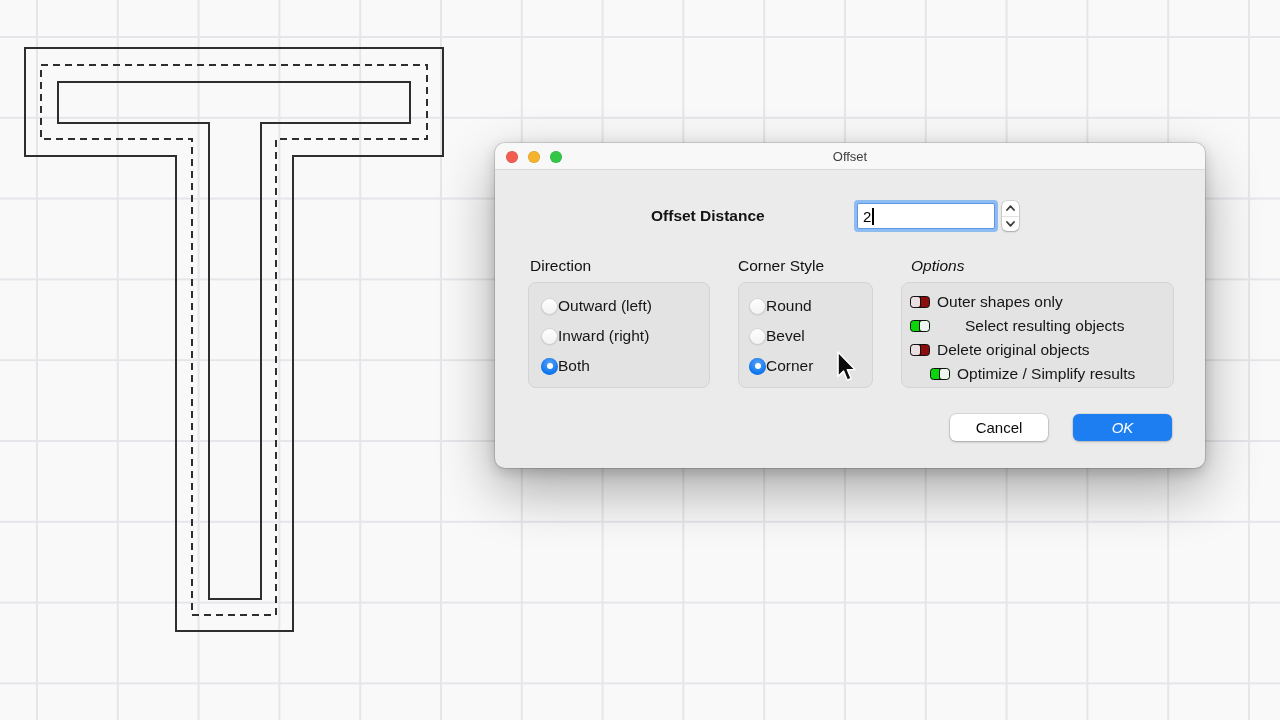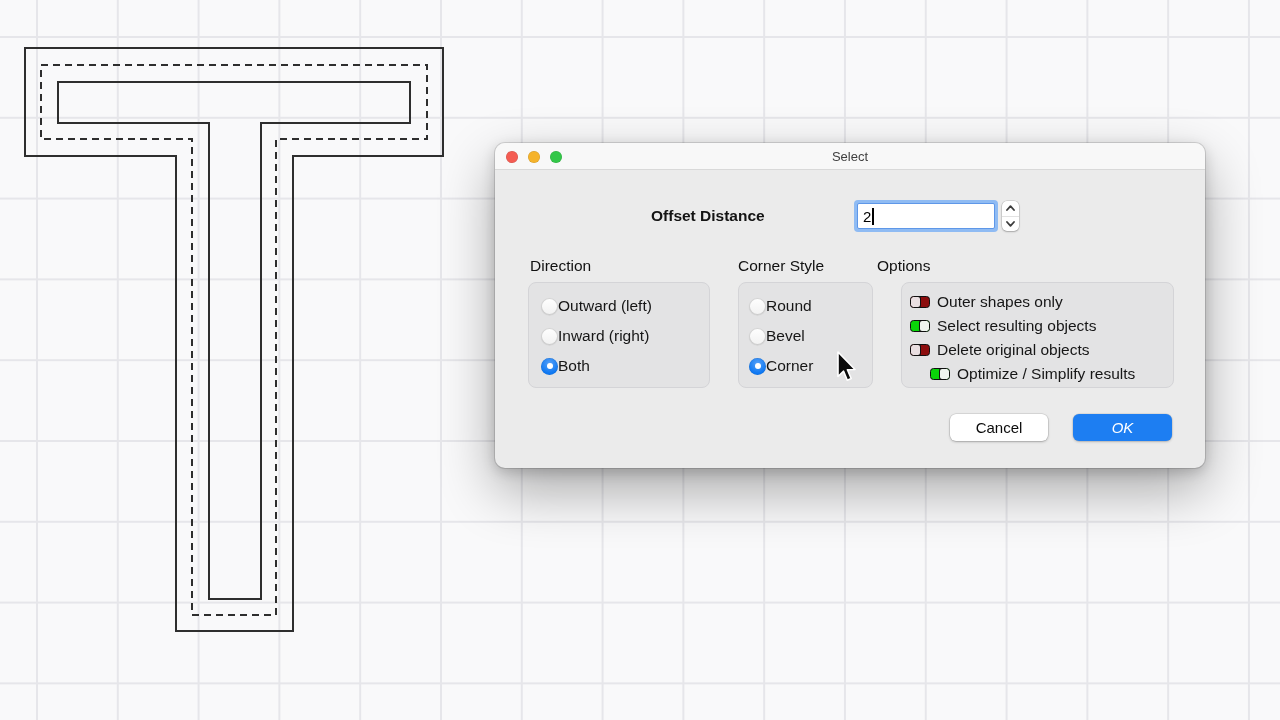--- a/index.html
+++ b/index.html
@@ -131,21 +131,21 @@
   </g>
 </svg>
 
 <div class="dialog">
   <div class="titlebar">
     <div class="lights">
       <span class="light red"></span>
       <span class="light yellow"></span>
       <span class="light green"></span>
     </div>
-    <div class="title">Select</div>
+    <div class="title">Offset</div>
   </div>
 
   <div class="distance-label">Offset Distance</div>
   <div class="distance-field">
     <div class="inner">
         <span>2</span>
         <span class="caret"></span>
       </div>
   </div>
   <div class="stepper">
@@ -157,21 +157,21 @@
     <div class="divider"></div>
     <div class="half">
       <svg width="9" height="6" viewBox="0 0 9 6">
           <polyline points="1,1 4.5,4.8 8,1" fill="none" stroke="#3c3c3c" stroke-width="1.8" stroke-linecap="round" stroke-linejoin="round"></polyline>
         </svg>
     </div>
   </div>
 
   <div class="section-label" style="left:35px; top:114px;">Direction</div>
   <div class="section-label" style="left:243px; top:114px;">Corner Style</div>
-  <div class="section-label" style="left:382px; top:114px;">Options</div>
+  <div class="section-label" style="left:416px; top:114px;font-style:italic;">Options</div>
 
   <div class="groupbox" style="left:33px; top:139px; width:182px; height:106px;">
     <div class="row" style="left:12px; top:13px; height:20px;">
       <span class="radio"></span>
       <span class="radio-label">Outward (left)</span>
     </div>
     <div class="row" style="left:12px; top:43px; height:20px;">
       <span class="radio"></span>
       <span class="radio-label">Inward (right)</span>
     </div>
@@ -196,21 +196,21 @@
     </div>
   </div>
 
   <div class="groupbox" style="left:406px; top:139px; width:273px; height:106px;">
     <div class="row" style="left:8px; top:11px; height:16px;">
       <span class="toggle off">
           <span class="knob"></span>
         </span>
       <span class="toggle-label">Outer shapes only</span>
     </div>
-    <div class="row" style="left:8px; top:35px; height:16px;">
+    <div class="row" style="left:8px; top:35px; height:16px;gap:28px;">
       <span class="toggle on">
           <span class="knob"></span>
         </span>
       <span class="toggle-label">Select resulting objects</span>
     </div>
     <div class="row" style="left:8px; top:59px; height:16px;">
       <span class="toggle off">
           <span class="knob"></span>
         </span>
       <span class="toggle-label">Delete original objects</span>

